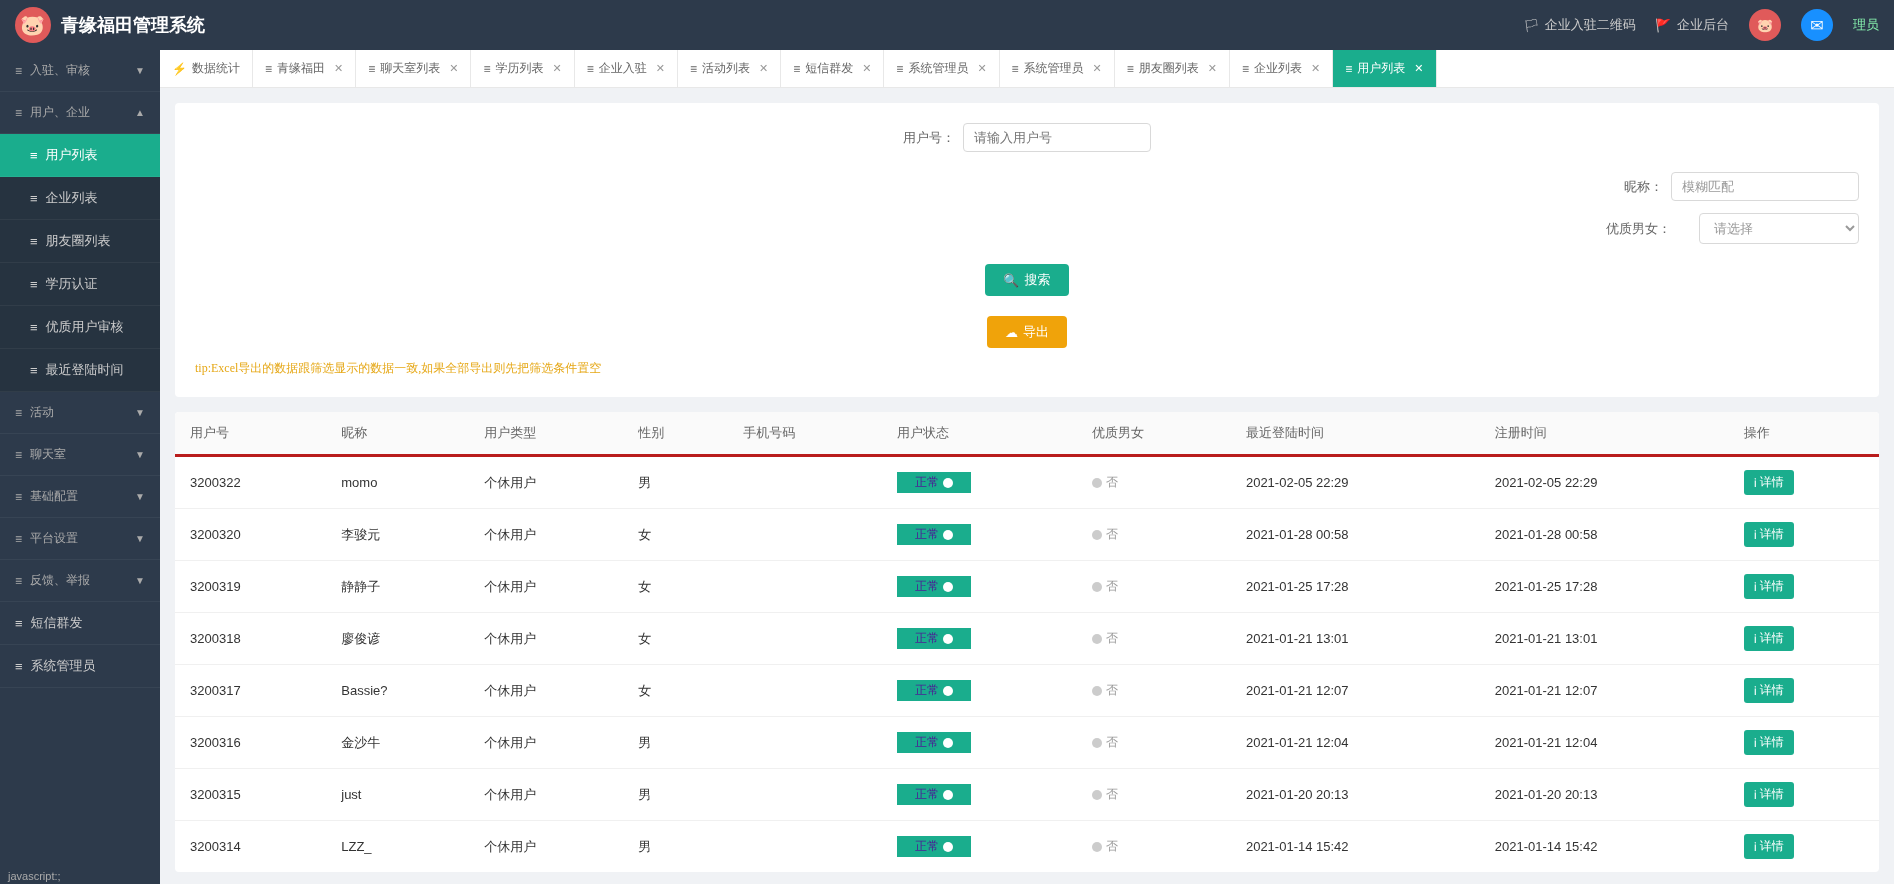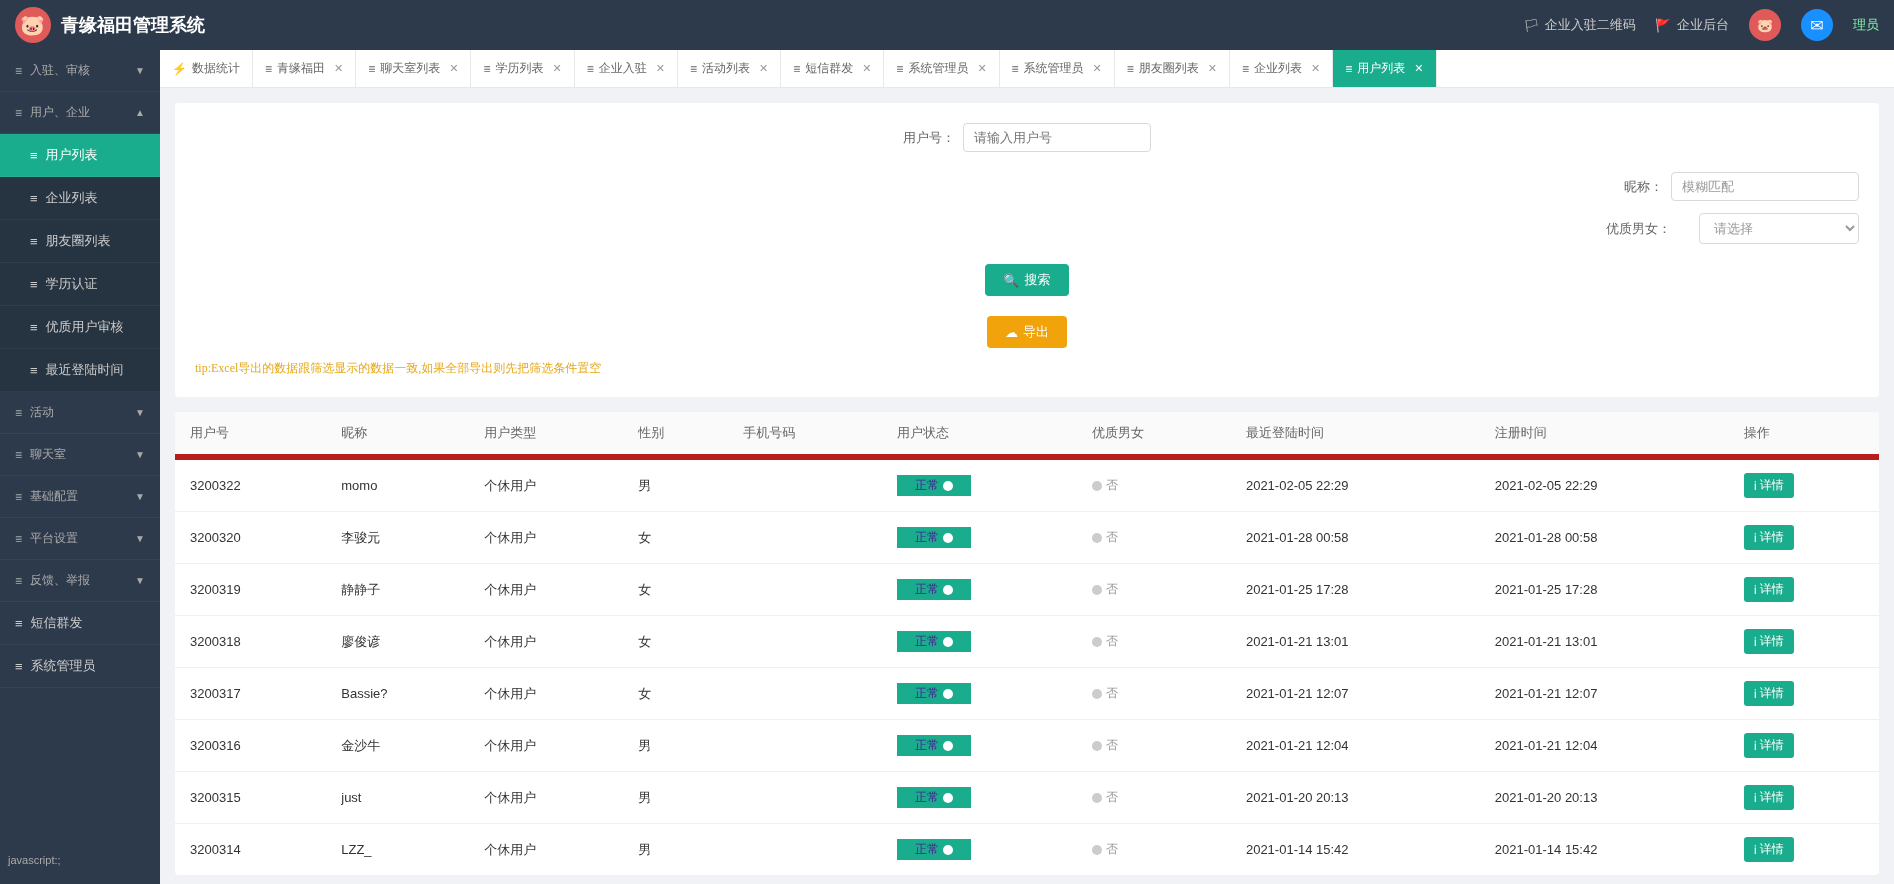--- a/index.html
+++ b/index.html
@@ -235,21 +235,21 @@
     thead tr {
       background: #fafafa;
       border-bottom: 1px solid #e8e8e8;
     }
     th {
       padding: 12px 15px;
       text-align: left;
       font-weight: normal;
       color: #666;
       font-size: 13px;
-      border-bottom: 6px solid #b91c1c;
+      border-bottom: 3px solid #b91c1c;
     }
     td {
       padding: 13px 15px;
       border-bottom: 1px solid #f0f0f0;
       font-size: 13px;
       color: #333;
     }
     tr:last-child td { border-bottom: none; }
 
     
@@ -303,21 +303,21 @@
     .footer {
       text-align: center;
       padding: 15px;
       color: #999;
       font-size: 12px;
     }
 
     
     .status-bar {
       position: fixed;
-      bottom: 16px;
+      bottom: 0;
       left: 0;
       background: #2d3a4b;
       color: #aaa;
       font-size: 11px;
       padding: 2px 8px;
       z-index: 200;
     }
   </style>
 </head>
 <body>

